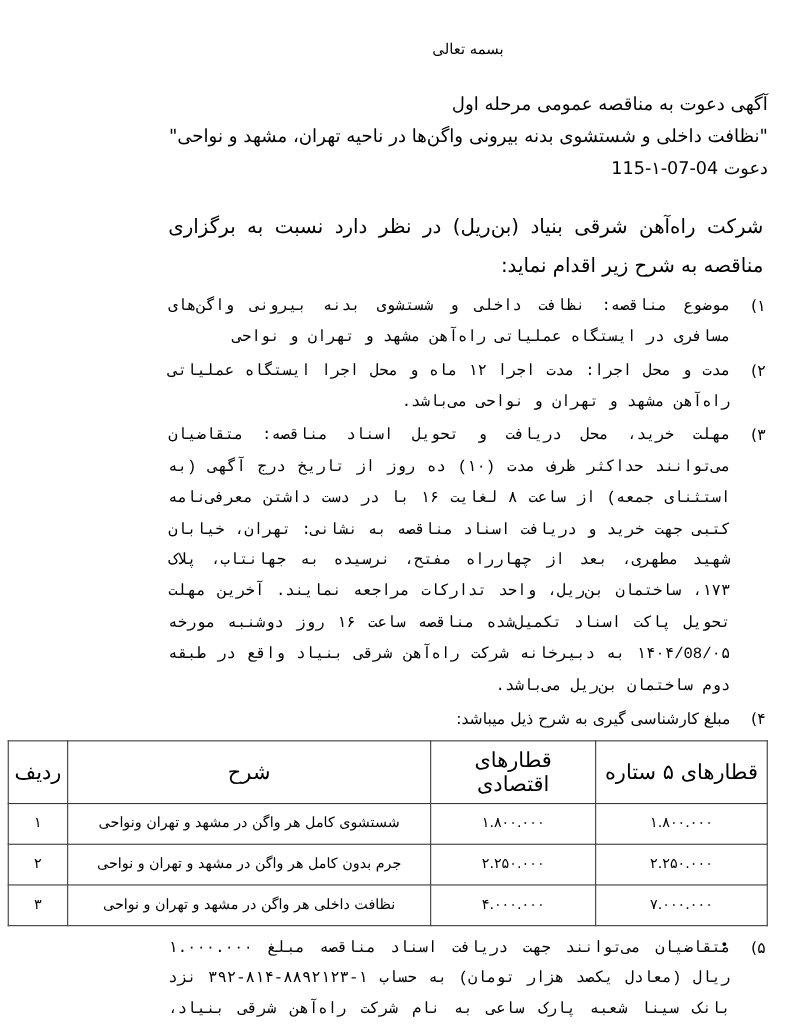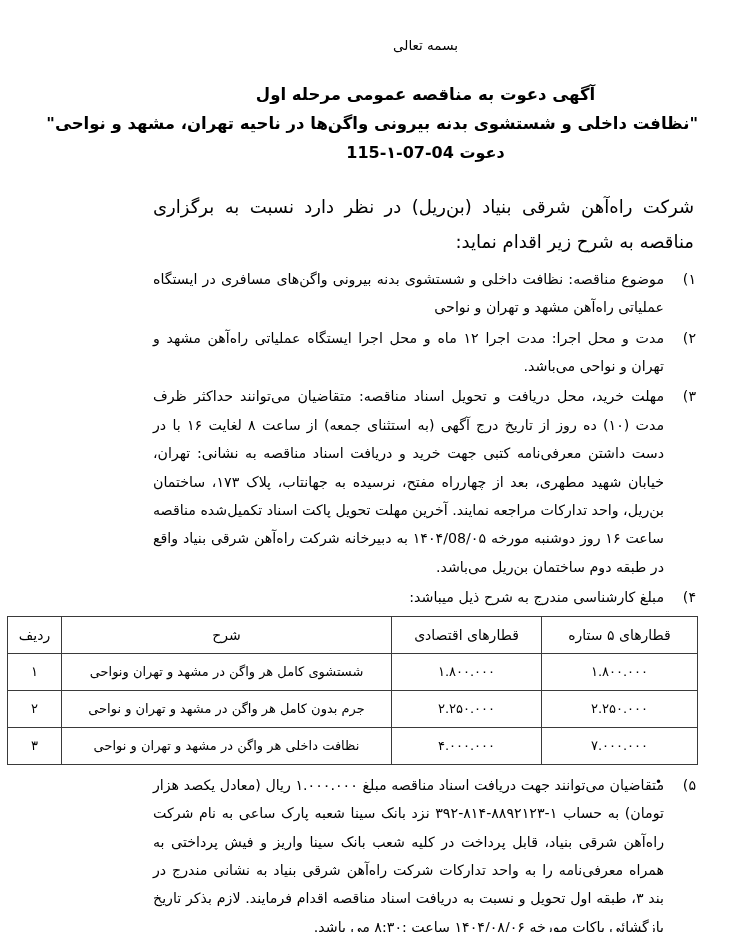--- a/index.html
+++ b/index.html
@@ -28,22 +28,22 @@
   .basmala {
     text-align: center;
     font-size: 13.5px;
     line-height: 1.4;
     margin: 8px 0 26px 0;
     letter-spacing: 0.2px;
   }
 
   
   .title-block {
-    text-align: center;
-    font-weight: bold;
+    text-align: right;
+    font-weight: normal;
     font-size: 16.5px;
     line-height: 1.75;
     margin-bottom: 22px;
   }
   .title-line {
     display: block;
     white-space: nowrap;
   }
   .title-line.num {
     font-size: 16px;
@@ -87,20 +87,21 @@
     font-size: 14.2px;
     line-height: 2.0;
     white-space: nowrap;
   }
   .list-item p {
     margin: 0;
   }
   .justify-block {
     text-align: justify;
     text-align-last: right;
+    font-family: Liberation Mono, monospace;
   }
   .last-line-right {
     text-align-last: right;
   }
 
   
   .bullet-note {
     position: relative;
     font-size: 12.6px;
     line-height: 1.9;
@@ -131,21 +132,21 @@
   table.bid-table td {
     border: 1px solid #3a3a3a;
     padding: 6px 5px;
     font-size: 13px;
     font-weight: normal;
     text-align: center;
     vertical-align: middle;
     height: 24px;
   }
   table.bid-table th {
-    font-size: 14px;
+    font-size: 19px;
   }
   col.c-radif  { width: 54px; }
   col.c-sharh  { width: 330px; }
   col.c-eqt    { width: 150px; }
   col.c-star   { width: 156px; }
   td.desc {
     text-align: right;
     padding-right: 10px;
     font-size: 12.6px;
   }
@@ -196,21 +197,21 @@
       <p class="justify-block">مدت و محل اجرا: مدت اجرا ۱۲ ماه و محل اجرا ایستگاه عملیاتی راه‌آهن مشهد و تهران و نواحی می‌باشد.</p>
     </div>
 
     <div class="list-item">
       <span class="marker">۳)</span>
       <p class="justify-block">مهلت خرید، محل دریافت و تحویل اسناد مناقصه: متقاضیان می‌توانند حداکثر ظرف مدت (۱۰) ده روز از تاریخ درج آگهی (به استثنای جمعه) از ساعت ۸ لغایت ۱۶ با در دست داشتن معرفی‌نامه کتبی جهت خرید و دریافت اسناد مناقصه به نشانی: تهران، خیابان شهید مطهری، بعد از چهارراه مفتح، نرسیده به جهانتاب، پلاک ۱۷۳، ساختمان بن‌ریل، واحد تدارکات مراجعه نمایند. آخرین مهلت تحویل پاکت اسناد تکمیل‌شده مناقصه ساعت ۱۶ روز دوشنبه مورخه ۱۴۰۴/08/۰۵ به دبیرخانه شرکت راه‌آهن شرقی بنیاد واقع در طبقه دوم ساختمان بن‌ریل می‌باشد.</p>
     </div>
 
     <div class="list-item">
       <span class="marker">۴)</span>
-      <p class="last-line-right">مبلغ کارشناسی مندرج به شرح ذیل میباشد:</p>
+      <p class="last-line-right">مبلغ کارشناسی گیری به شرح ذیل میباشد:</p>
     </div>
   </div>
 
   <div class="table-wrap">
     <table class="bid-table">
       <colgroup>
         <col class="c-star">
           <col class="c-eqt">
           <col class="c-sharh">
           <col class="c-radif">

